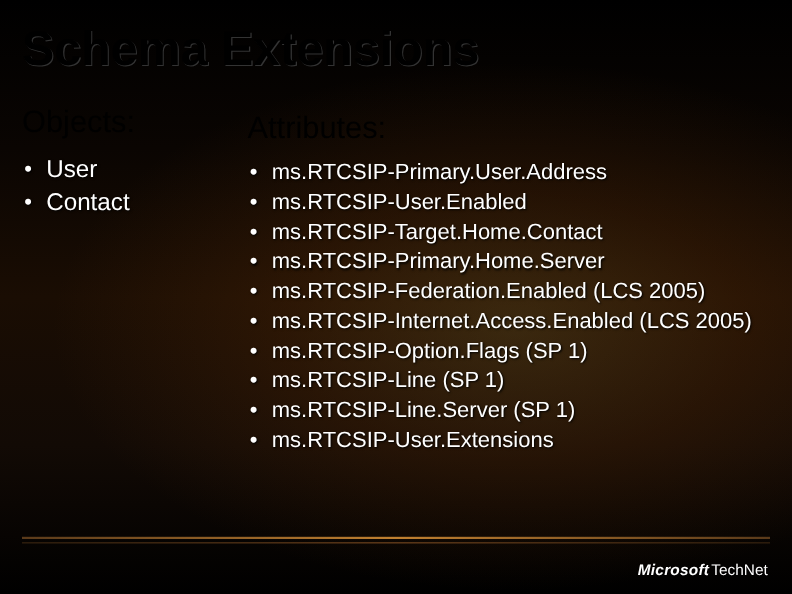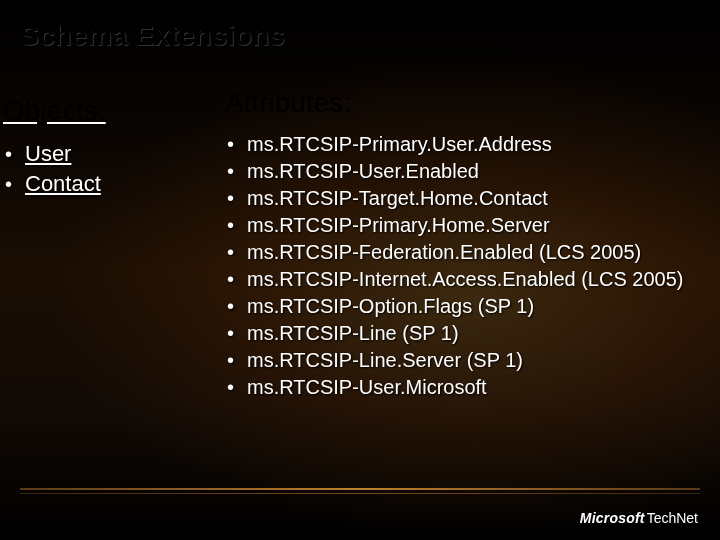--- a/index.html
+++ b/index.html
@@ -17,40 +17,39 @@
     background:
       radial-gradient(ellipse 700px 400px at 65% 55%, rgba(255,200,80,0.15) 0%, rgba(120,60,10,0.2) 30%, transparent 60%),
       linear-gradient(180deg, #000000 0%, #0a0502 25%, #1a0d03 50%, #120a05 75%, #000000 100%);
     color: #fff;
     box-sizing: border-box;
   }
   .title {
     position: absolute;
     top: 20px;
     left: 20px;
-    font-size: 28px;
+    font-size: 44px;
     font-weight: bold;
     color: #000;
     text-shadow: 1px 1px 0 #333;
   }
   .col-heading {
     font-size: 28px;
     color: #000;
     margin-bottom: 12px;
   }
   .left-col {
     position: absolute;
     top: 95px;
-    left: 3px;
+    left: 20px;
     width: 190px;
-    text-decoration: underline;
   }
   .right-col {
     position: absolute;
-    top: 87px;
+    top: 100px;
     left: 225px;
     width: 480px;
   }
   ul.items {
     list-style: none;
     padding: 0;
     margin: 0;
   }
   ul.items li {
     position: relative;
@@ -127,21 +126,21 @@
     <ul class="items">
       <li>ms.RTCSIP-Primary.User.Address</li>
       <li>ms.RTCSIP-User.Enabled</li>
       <li>ms.RTCSIP-Target.Home.Contact</li>
       <li>ms.RTCSIP-Primary.Home.Server</li>
       <li>ms.RTCSIP-Federation.Enabled (LCS 2005)</li>
       <li>ms.RTCSIP-Internet.Access.Enabled (LCS 2005)</li>
       <li>ms.RTCSIP-Option.Flags (SP 1)</li>
       <li>ms.RTCSIP-Line (SP 1)</li>
       <li>ms.RTCSIP-Line.Server (SP 1)</li>
-      <li>ms.RTCSIP-User.Microsoft</li>
+      <li>ms.RTCSIP-User.Extensions</li>
     </ul>
   </div>
 
   <div class="rules">
     <div class="bar"></div>
     <div class="thin"></div>
   </div>
 
   <div class="logo">
     <span>Microsoft</span><span class="tn">TechNet</span>

